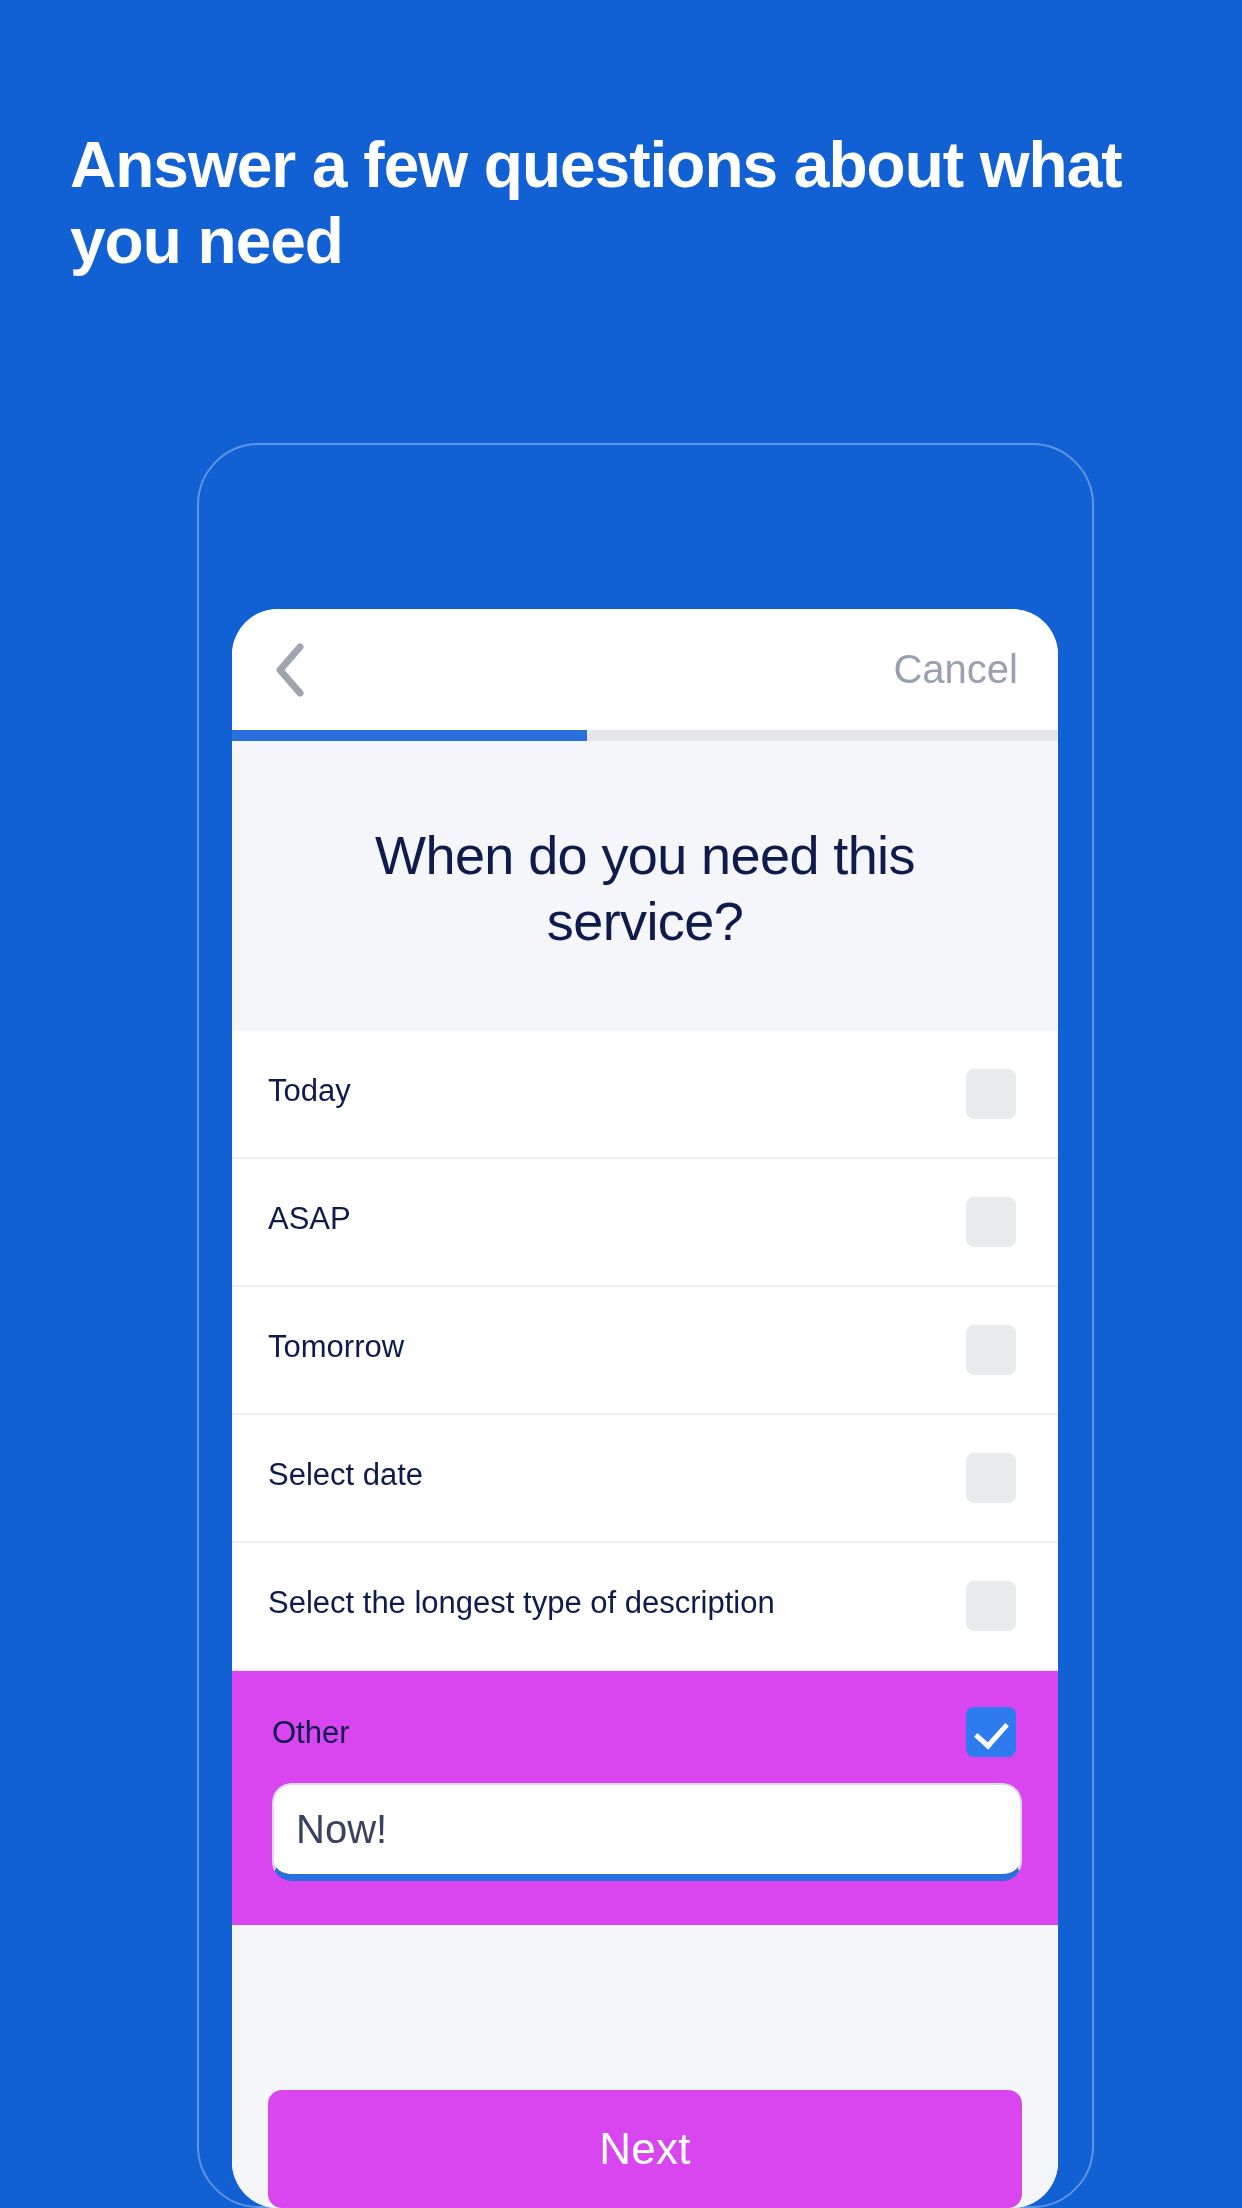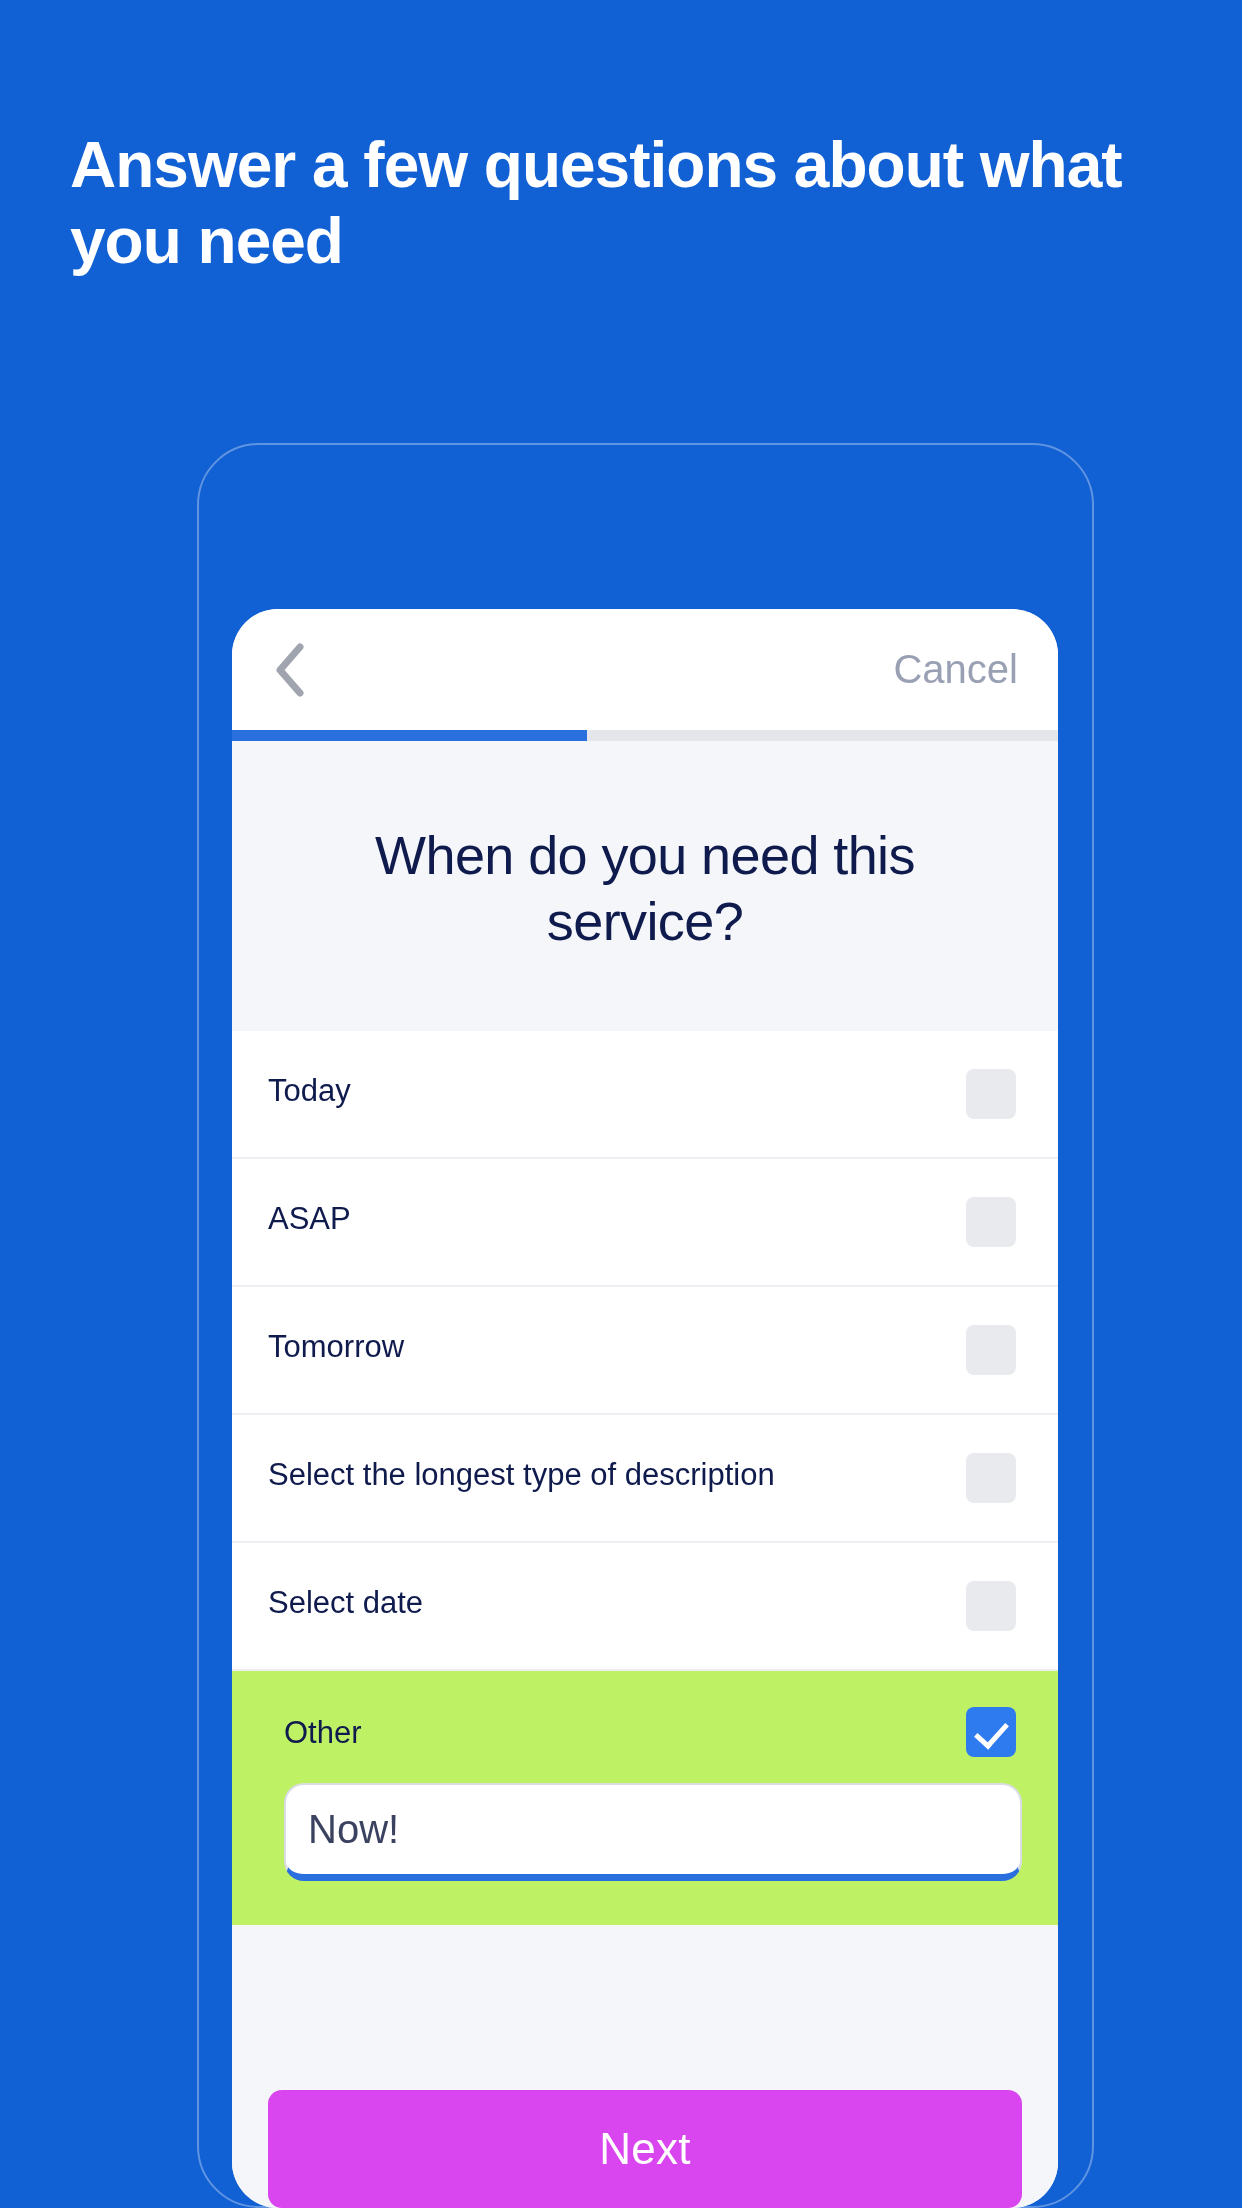--- a/index.html
+++ b/index.html
@@ -145,22 +145,22 @@
     position:absolute;
     left:16px; top:9px;
     width:14px; height:26px;
     border:solid #ffffff;
     border-width:0 5px 5px 0;
     transform:rotate(42deg);
   }
 
   
   .other-block {
-    background:#bef264;
-    padding:0 0 44px 16px;
+    background:#d946ef;
+    padding:0 0 44px 4px;
   }
   .other-top {
     display:flex;
     align-items:center;
     justify-content:space-between;
     padding:36px 42px 26px 36px;
   }
   .other-input-wrap { padding:0 36px; }
   .other-input {
     width:100%;
@@ -237,25 +237,25 @@
         </div>
         <div class="option-row">
           <div class="option-label">ASAP</div>
           <div class="checkbox"></div>
         </div>
         <div class="option-row">
           <div class="option-label">Tomorrow</div>
           <div class="checkbox"></div>
         </div>
         <div class="option-row">
+          <div class="option-label">Select date</div>
+          <div class="checkbox"></div>
+        </div>
+        <div class="option-row">
           <div class="option-label">Select the longest type of description</div>
-          <div class="checkbox"></div>
-        </div>
-        <div class="option-row">
-          <div class="option-label">Select date</div>
           <div class="checkbox"></div>
         </div>
         <div class="other-block">
           <div class="other-top">
             <div class="option-label">Other</div>
             <div class="checkbox checked"></div>
           </div>
           <div class="other-input-wrap"><input type="text" class="other-input" placeholder="Now!" value="Now!" style=""></div>
         </div>
       </div>

